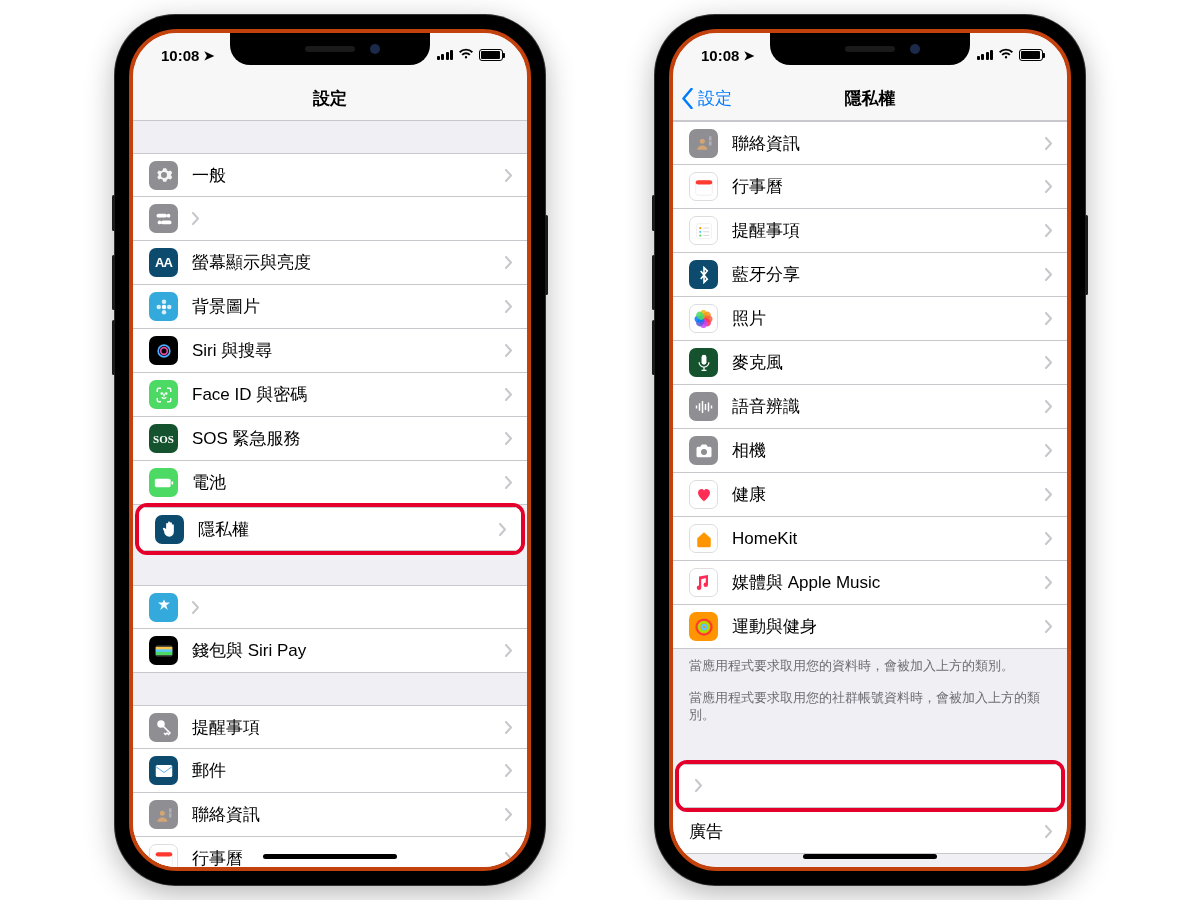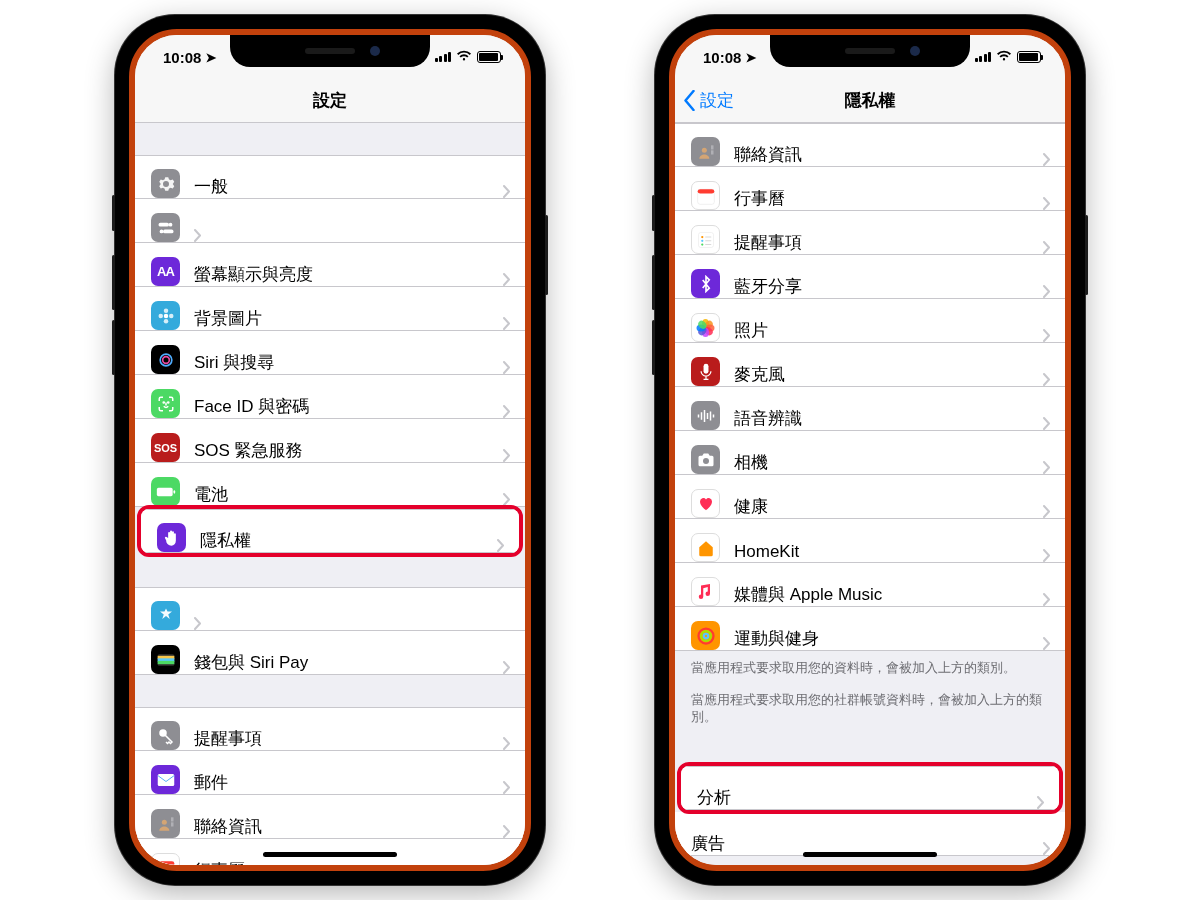--- a/index.html
+++ b/index.html
@@ -37,21 +37,21 @@
   .side-vol { position:absolute; left:-3px; width:3px; height:55px; background:#1a1a1a; border-radius:3px; }
   .sv1 { top: 240px; }
   .sv2 { top: 305px; }
   .screen {
     width: 100%;
     height: 100%;
     background: #efeff4;
     border-radius: 48px;
     overflow: hidden;
     position: relative;
-    border: 6px solid #c2410c;
+    border: 4px solid #c2410c;
   }
   .notch {
     position: absolute;
     top: 0; left: 50%;
     transform: translateX(-50%);
     width: 200px; height: 32px;
     background: #000;
     border-bottom-left-radius: 20px;
     border-bottom-right-radius: 20px;
     z-index: 10;
@@ -93,21 +93,21 @@
     height: calc(100% - 88px);
     overflow: hidden;
     background: #efeff4;
   }
   .group { margin-top: 32px; }
   .group.tight { margin-top: 0; }
   .row {
     background: #fff;
     height: 44px;
     display: flex;
-    align-items: flex-end;
+    align-items: center;
     padding-left: 16px;
     border-bottom: 0.5px solid #c8c7cc;
     position: relative;
   }
   .row:first-child { border-top: 0.5px solid #c8c7cc; }
   .row .icon {
     width: 29px; height: 29px;
     border-radius: 7px;
     margin-right: 14px;
     display: flex; align-items: center; justify-content: center;
@@ -143,22 +143,22 @@
     position: absolute;
     bottom: 8px; left: 50%;
     transform: translateX(-50%);
     width: 134px; height: 5px;
     background: #000;
     border-radius: 3px;
     z-index: 20;
   }
   
   .ic-gray{background:#8e8e93;} .ic-darkgray{background:#8e8e93;}
-  .ic-blue{background:#6d28d9;} .ic-lightblue{background:#34aadc;} .ic-black{background:#000;}
-  .ic-green{background:#4cd964;} .ic-red{background:#b91c1c;}
+  .ic-blue{background:#0c4a6e;} .ic-lightblue{background:#34aadc;} .ic-black{background:#000;}
+  .ic-green{background:#4cd964;} .ic-red{background:#14532d;font-family:Liberation Serif, serif;}
   .ic-orange{background:#ff9500;} .ic-white{background:#fff;border:0.5px solid #ddd;color:#333;}
   
   .signal { display:flex; align-items:flex-end; gap:1.5px; }
   .signal span { width:3px; background:#000; border-radius:1px; }
   .signal span:nth-child(1){height:4px;} .signal span:nth-child(2){height:6px;}
   .signal span:nth-child(3){height:8px;} .signal span:nth-child(4){height:10px;}
   .wifi { font-size:13px; }
   .batt { width:24px; height:12px; border:1px solid #000; border-radius:3px; position:relative; }
   .batt::after { content:''; position:absolute; right:-3px; top:3px; width:2px; height:5px; background:#000; border-radius:0 1px 1px 0; }
   .batt .fill { position:absolute; left:1px; top:1px; bottom:1px; width:85%; background:#000; border-radius:1px; }
@@ -657,21 +657,20 @@
               </svg>
             </span>
     </div>
         </div>
         <div class="footer-text">當應用程式要求取用您的資料時，會被加入上方的類別。</div>
         <div class="footer-text">當應用程式要求取用您的社群帳號資料時，會被加入上方的類別。</div>
         <div class="group">
           <div class="hl-wrap">
             <div class="row no-icon">
 
-      <span class="label">分析</span>
       <span class="chev">
                 <svg viewBox="0 0 8 13">
                   <path d="M1 1l5 5.5L1 12" stroke="#c7c7cc" stroke-width="2" fill="none" stroke-linecap="round" stroke-linejoin="round"></path>
                 </svg>
               </span>
     </div>
           </div>
           <div class="row no-icon">
 
       <span class="label">廣告</span>

